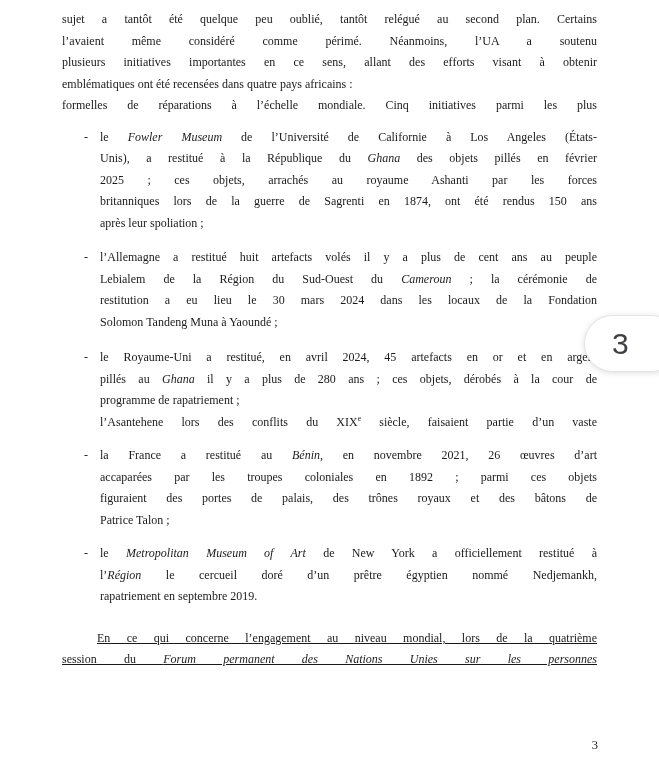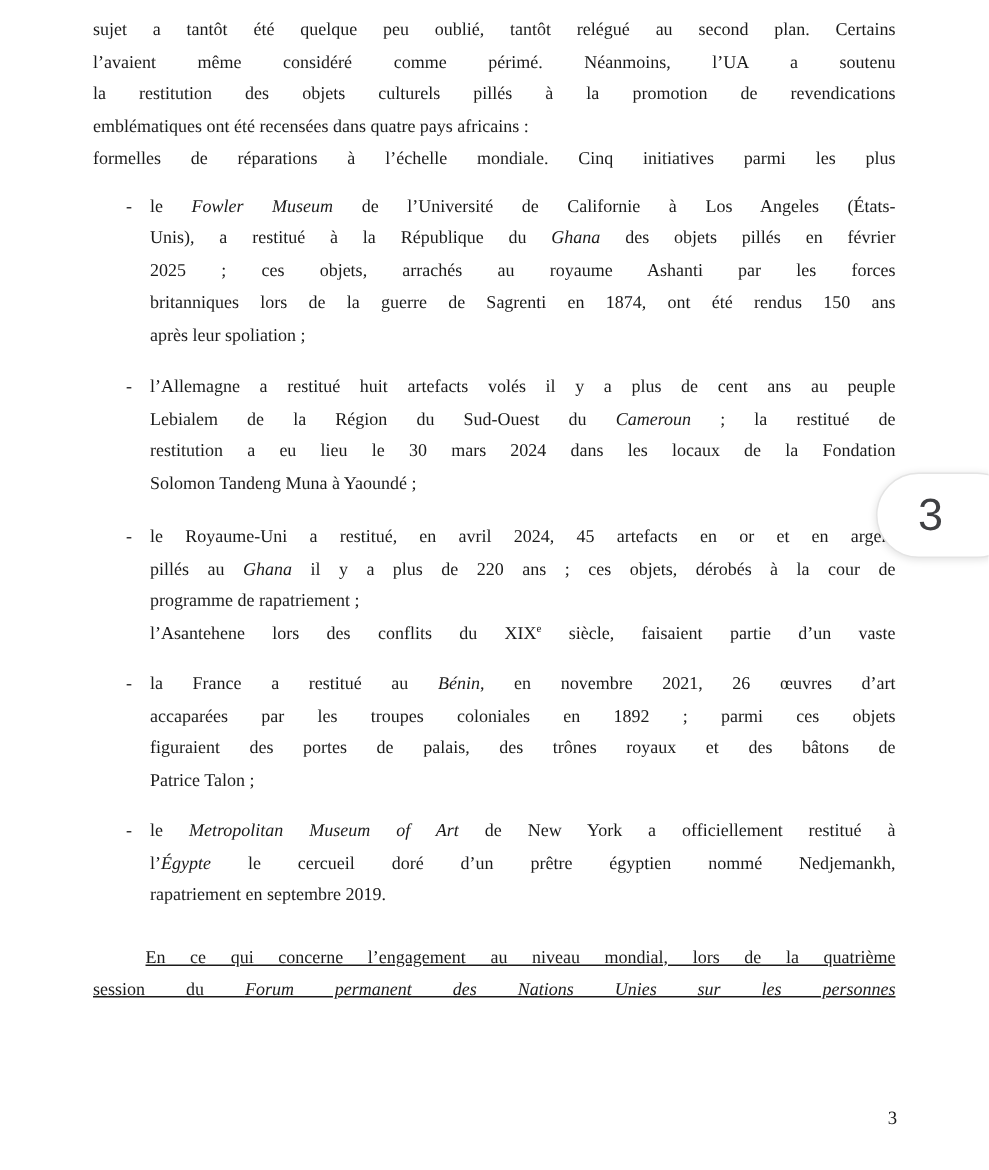--- a/index.html
+++ b/index.html
@@ -70,57 +70,57 @@
   }
 </style>
 </head>
 <body>
 
 <div class="page">
   <div id="doc" class="doc">
       <div class="block block-paragraph">
         <div class="line just"><span>sujet a tantôt été quelque peu oublié, tantôt relégué au second plan. Certains</span></div>
         <div class="line just"><span>l’avaient même considéré comme périmé. Néanmoins, l’UA a soutenu</span></div>
-        <div class="line just"><span>la restitution des objets culturels pillés à la promotion de revendications</span></div>
+        <div class="line just"><span>plusieurs initiatives importantes en ce sens, allant des efforts visant à obtenir</span></div>
         <div class="line"><span>emblématiques ont été recensées dans quatre pays africains :</span></div>
         <div class="line just"><span>formelles de réparations à l’échelle mondiale. Cinq initiatives parmi les plus</span></div>
       </div>
       <div class="block block-bullet">
         <span class="marker">-</span>
         <div class="line just"><span>le </span><em>Fowler Museum</em><span> de l’Université de Californie à Los Angeles (États-</span></div>
         <div class="line just"><span>Unis), a restitué à la République du </span><em>Ghana</em><span> des objets pillés en février</span></div>
         <div class="line just"><span>2025 ; ces objets, arrachés au royaume Ashanti par les forces</span></div>
         <div class="line just"><span>britanniques lors de la guerre de Sagrenti en 1874, ont été rendus 150 ans</span></div>
         <div class="line"><span>après leur spoliation ;</span></div>
       </div>
       <div class="block block-bullet">
         <span class="marker">-</span>
         <div class="line just"><span>l’Allemagne a restitué huit artefacts volés il y a plus de cent ans au peuple</span></div>
-        <div class="line just"><span>Lebialem de la Région du Sud-Ouest du </span><em>Cameroun</em><span> ; la restitué de</span></div>
+        <div class="line just"><span>Lebialem de la Région du Sud-Ouest du </span><em>Cameroun</em><span> ; la cérémonie de</span></div>
         <div class="line just"><span>restitution a eu lieu le 30 mars 2024 dans les locaux de la Fondation</span></div>
         <div class="line"><span>Solomon Tandeng Muna à Yaoundé ;</span></div>
       </div>
       <div class="block block-bullet">
         <span class="marker">-</span>
         <div class="line just"><span>le Royaume-Uni a restitué, en avril 2024, 45 artefacts en or et en argent</span></div>
-        <div class="line just"><span>pillés au </span><em>Ghana</em><span> il y a plus de 220 ans ; ces objets, dérobés à la cour de</span></div>
+        <div class="line just"><span>pillés au </span><em>Ghana</em><span> il y a plus de 280 ans ; ces objets, dérobés à la cour de</span></div>
         <div class="line"><span>programme de rapatriement ;</span></div>
         <div class="line just"><span>l’Asantehene lors des conflits du XIX</span><sup>e</sup><span> siècle, faisaient partie d’un vaste</span></div>
       </div>
       <div class="block block-bullet">
         <span class="marker">-</span>
         <div class="line just"><span>la France a restitué au </span><em>Bénin</em><span>, en novembre 2021, 26 œuvres d’art</span></div>
         <div class="line just"><span>accaparées par les troupes coloniales en 1892 ; parmi ces objets</span></div>
         <div class="line just"><span>figuraient des portes de palais, des trônes royaux et des bâtons de</span></div>
         <div class="line"><span>Patrice Talon ;</span></div>
       </div>
       <div class="block block-bullet">
         <span class="marker">-</span>
         <div class="line just"><span>le </span><em>Metropolitan Museum of Art</em><span> de New York a officiellement restitué à</span></div>
-        <div class="line just"><span>l’</span><em>Égypte</em><span> le cercueil doré d’un prêtre égyptien nommé Nedjemankh,</span></div>
+        <div class="line just"><span>l’</span><em>Région</em><span> le cercueil doré d’un prêtre égyptien nommé Nedjemankh,</span></div>
         <div class="line"><span>rapatriement en septembre 2019.</span></div>
       </div>
       <div class="block block-paragraph">
         <div class="line just indent"><span>En ce qui concerne l’engagement au niveau mondial, lors de la quatrième</span></div>
         <div class="line just"><span>session du </span><em>Forum permanent des Nations Unies sur les personnes</em></div>
       </div>
     </div>
 
   <div class="footer">
     <span>3</span>

